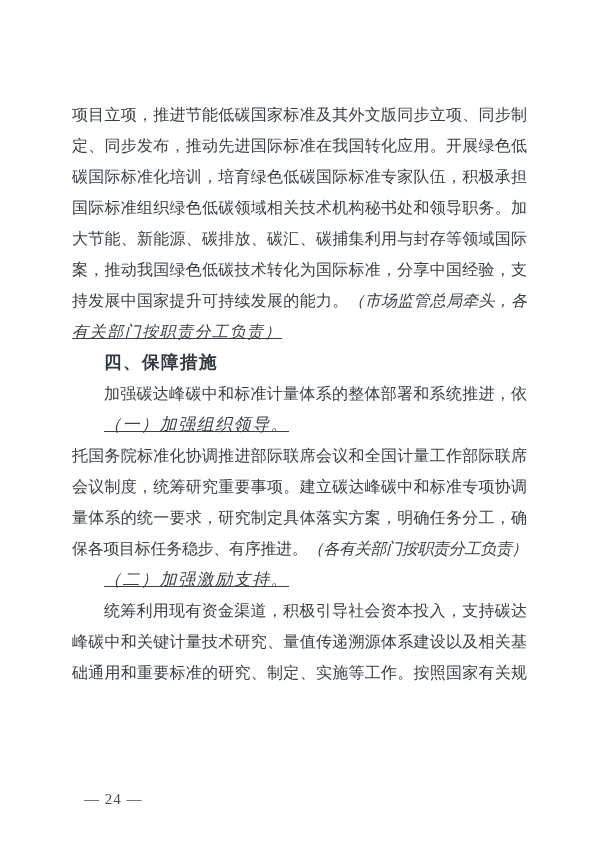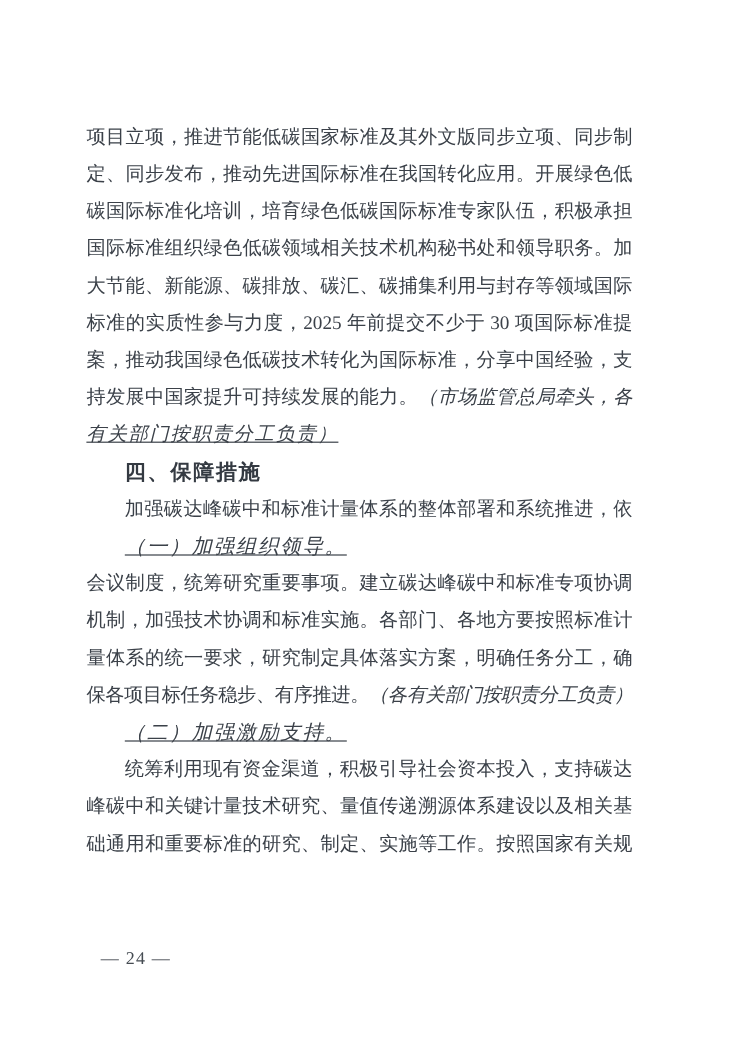--- a/index.html
+++ b/index.html
@@ -49,29 +49,28 @@
 </head>
 <body>
 
 <div class="page">
   <div class="textblock">
     <div class="line fill"><span>项目立项，推进节能低碳国家标准及其外文版同步立项、同步制</span></div>
     <div class="line fill"><span>定、同步发布，推动先进国际标准在我国转化应用。开展绿色低</span></div>
     <div class="line fill"><span>碳国际标准化培训，培育绿色低碳国际标准专家队伍，积极承担</span></div>
     <div class="line fill"><span>国际标准组织绿色低碳领域相关技术机构秘书处和领导职务。加</span></div>
     <div class="line fill"><span>大节能、新能源、碳排放、碳汇、碳捕集利用与封存等领域国际</span></div>
-    <div class="line fill"><span>标准的实质性参与力度，2025 年前提交不少于 30 项国际标准提</span></div>
     <div class="line fill"><span>案，推动我国绿色低碳技术转化为国际标准，分享中国经验，支</span></div>
     <div class="line fill"><span>持发展中国家提升可持续发展的能力。</span><span class="kai">（市场监管总局牵头，各</span></div>
     <div class="line plain"><span class="kai kai-ls">有关部门按职责分工负责）</span></div>
     <div class="line plain indent"><span class="heading">四、保障措施</span></div>
     <div class="line fill indent"><span>加强碳达峰碳中和标准计量体系的整体部署和系统推进，依</span></div>
     <div class="line plain indent"><span class="kai kai-ls subhead">（一）加强组织领导。</span></div>
+    <div class="line fill"><span>托国务院标准化协调推进部际联席会议和全国计量工作部际联席</span></div>
     <div class="line fill"><span>会议制度，统筹研究重要事项。建立碳达峰碳中和标准专项协调</span></div>
-    <div class="line fill"><span>机制，加强技术协调和标准实施。各部门、各地方要按照标准计</span></div>
     <div class="line fill"><span>量体系的统一要求，研究制定具体落实方案，明确任务分工，确</span></div>
     <div class="line fill tight"><span>保各项目标任务稳步、有序推进。</span><span class="kai">（各有关部门按职责分工负责）</span></div>
     <div class="line plain indent"><span class="kai kai-ls subhead">（二）加强激励支持。</span></div>
     <div class="line fill indent"><span>统筹利用现有资金渠道，积极引导社会资本投入，支持碳达</span></div>
     <div class="line fill"><span>峰碳中和关键计量技术研究、量值传递溯源体系建设以及相关基</span></div>
     <div class="line fill"><span>础通用和重要标准的研究、制定、实施等工作。按照国家有关规</span></div>
   </div>
   <div class="footer"><span>— 24 —</span></div>
 </div>
 

